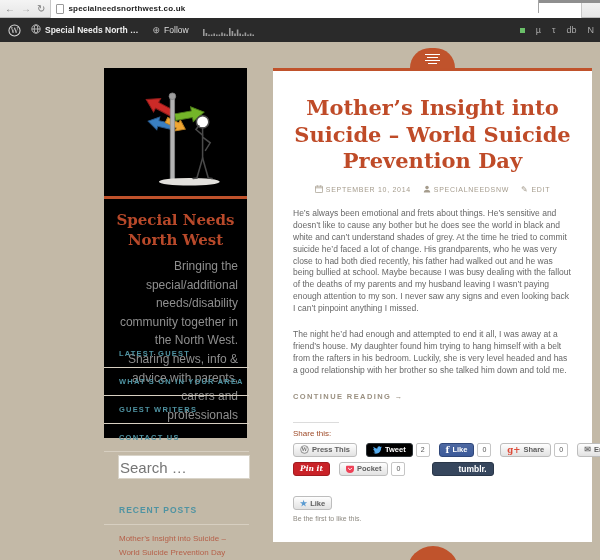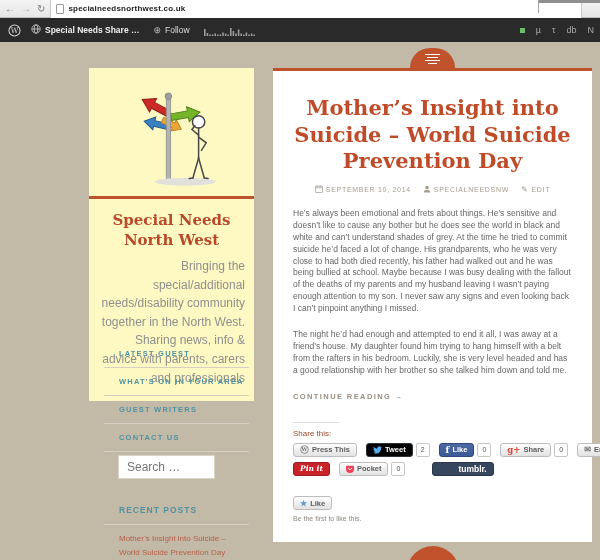--- a/index.html
+++ b/index.html
@@ -26,33 +26,33 @@
   .ab-logo { margin:0 10px 0 2px; }
   .ab-name { font-weight:bold; color:#eee; }
   .follow-ic { color:#bbb; font-size:9px; }
   .ab-right { margin-left:auto; display:flex; align-items:center; gap:11px; color:#a9a9a9; font-size:9px; }
   .green-dot { width:5px; height:5px; background:#6abf69; display:inline-block; }
 
   
   .page-bg { position:absolute; left:0; top:42px; width:600px; height:518px; background:#c3b9a7; }
 
   
-  .sidebar-card { position:absolute; left:89px; top:68px; width:165px; background:#fef9c3; }
+  .sidebar-card { position:absolute; left:104px; top:68px; width:143px; background:#000000; }
   .signpost-box { height:128px; display:flex; align-items:flex-end; justify-content:center; overflow:hidden; }
   .orange-rule { height:3px; background:#c0522b; }
   .site-title { font-family:"DejaVu Serif", serif; font-weight:bold; font-size:15px; line-height:1.3;
     color:#b8492a; text-align:center; margin:12px 6px 7px; }
   .tagline { font-size:12px; color:#8f8f8f; line-height:1.55; text-align:right; padding:0 9px 14px; }
 
   
   .sidebar-menu { position:absolute; left:104px; top:340px; width:145px; }
   .menu-item { padding:9px 0 9px 15px; border-bottom:1px solid #d7cfc1; font-size:7.5px; font-weight:bold;
     letter-spacing:1.2px; color:#4f93a2; cursor:pointer; }
-  .search-box { position:absolute; left:118px; top:455px; width:97px; height:24px; border:1px solid #d9d4c9;
-    background:#fff; box-sizing:border-box; font-size:12px; color:#888; padding:0 8px; outline:none;
+  .search-box { position:absolute; left:118px; top:455px; width:132px; height:24px; border:1px solid #d9d4c9;
+    background:#fff; box-sizing:border-box; font-size:15px; color:#888; padding:0 1px; outline:none;
     font-family:"Liberation Sans", sans-serif; }
   .recent { position:absolute; left:104px; top:495px; width:145px; }
   .recent-heading { padding:10px 0 0 15px; font-size:8.5px; font-weight:bold; letter-spacing:1px; color:#4f93a2; }
   .side-rule { border:none; border-bottom:1px solid #d7cfc1; margin:9px 0 0; }
   .recent-link { display:block; padding:7px 14px 9px 15px; font-size:8px; line-height:1.7; color:#b55f48;
     text-decoration:none; }
 
   
   .main-card { position:absolute; left:273px; top:68px; width:319px; height:474px; background:#fff;
     border-top:3px solid #c0522b; box-sizing:border-box; padding:0 20px; }
@@ -117,21 +117,21 @@
         </svg>
     </span>
     <span class="ab-item">
       <span>
         <svg width="10" height="10" viewBox="0 0 12 12">
             <circle cx="6" cy="6" r="5" fill="none" stroke="#ccc"></circle>
             <ellipse cx="6" cy="6" rx="2.2" ry="5" fill="none" stroke="#ccc"></ellipse>
             <line x1="1" y1="6" x2="11" y2="6" stroke="#ccc"></line>
           </svg>
       </span>
-      <span class="ab-name">Special Needs Share …</span>
+      <span class="ab-name">Special Needs North …</span>
     </span>
     <span class="ab-item">
       <span class="follow-ic">⊕</span>
       <span>Follow</span>
     </span>
     <span class="ab-item">
       <svg width="52" height="12" viewBox="0 0 52 12">
         <g fill="#9b9b9b">
           <rect x="0" y="5" width="1.6" height="7"></rect>
             <rect x="2.6" y="9" width="1.6" height="3"></rect>

